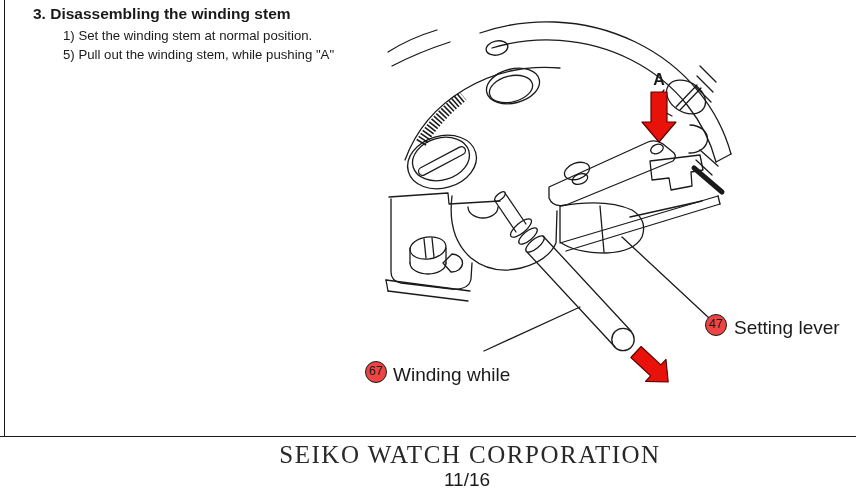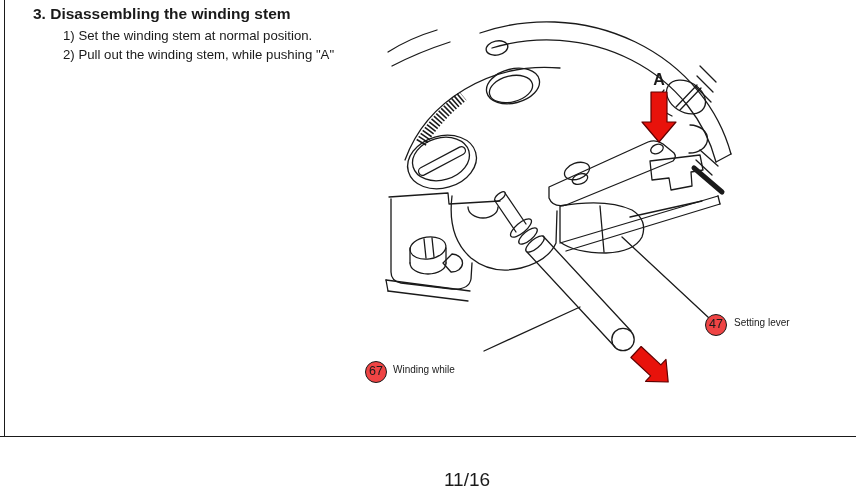--- a/index.html
+++ b/index.html
@@ -14,41 +14,41 @@
   .step-1 { top:28px; }
   .step-2 { top:47px; }
   .svg-layer { position:absolute; left:0; top:0; width:856px; height:502px; }
   .label-a { position:absolute; left:648px; top:71px; width:22px; text-align:center;
     font-weight:bold; font-size:16px; }
   .callout-circle { position:absolute; width:22px; height:22px; box-sizing:border-box;
     border:1.4px solid #1a1a1a; border-radius:50%; font-size:12.5px; line-height:19px;
     text-align:center; background:#ef4444; }
   .callout-circle.c47 { left:705px; top:314px; }
   .callout-circle.c49 { left:365px; top:361px; }
-  .callout-label { position:absolute; font-size:10px; white-space:nowrap;text-align:right; }
+  .callout-label { position:absolute; font-size:19px; white-space:nowrap;text-align:right; }
   .callout-label.l47 { left:734px; top:317px; }
   .callout-label.l49 { left:393px; top:364px; }
   .footer-rule { position:absolute; left:0; top:436px; width:856px; height:0;
     border-top:1.7px solid #1a1a1a; }
   .company { position:absolute; left:470px; top:441px; transform:translateX(-50%);
     font-family:"Liberation Serif", serif; font-size:25px; letter-spacing:1.5px;
     white-space:nowrap; color:#282828; }
   .page-num { position:absolute; left:467px; top:469px; transform:translateX(-50%);
     font-size:19px; }
 </style>
 </head>
 <body>
 
 <div class="page">
 
   <div class="left-border"></div>
 
   <div class="heading">3. Disassembling the winding stem</div>
   <div class="step step-1">1) Set the winding stem at normal position.</div>
-  <div class="step step-2">2) Pull out the winding stem, while pushing "A"</div>
+  <div class="step step-2">5) Pull out the winding stem, while pushing "A"</div>
 
   <svg class="svg-layer" viewBox="0 0 856 502" xmlns="http://www.w3.org/2000/svg">
     <g fill="none" stroke="#1a1a1a" stroke-width="1.3" stroke-linejoin="round" stroke-linecap="round">
 
       <g>
         <path d="M 480 33 A 190 175 0 0 1 731 154"></path>
         <path d="M 492 48 A 174 159 0 0 1 716 162"></path>
         <path d="M 731 154 L 716 162"></path>
         <path d="M 405 160 A 148 135 0 0 1 560 68"></path>
         <path d="M 437 30 Q 410 38 388 52"></path>
@@ -143,15 +143,16 @@
 
   <div class="label-a">A</div>
 
   <div class="callout-circle c47">47</div>
   <div class="callout-label l47">Setting lever</div>
 
   <div class="callout-circle c49">67</div>
   <div class="callout-label l49">Winding while</div>
 
   <div class="footer-rule"></div>
+  <div class="company">SEIKO WATCH CORPORATION</div>
   <div class="page-num">11/16</div>
 
 </div>
 
 </body></html>

